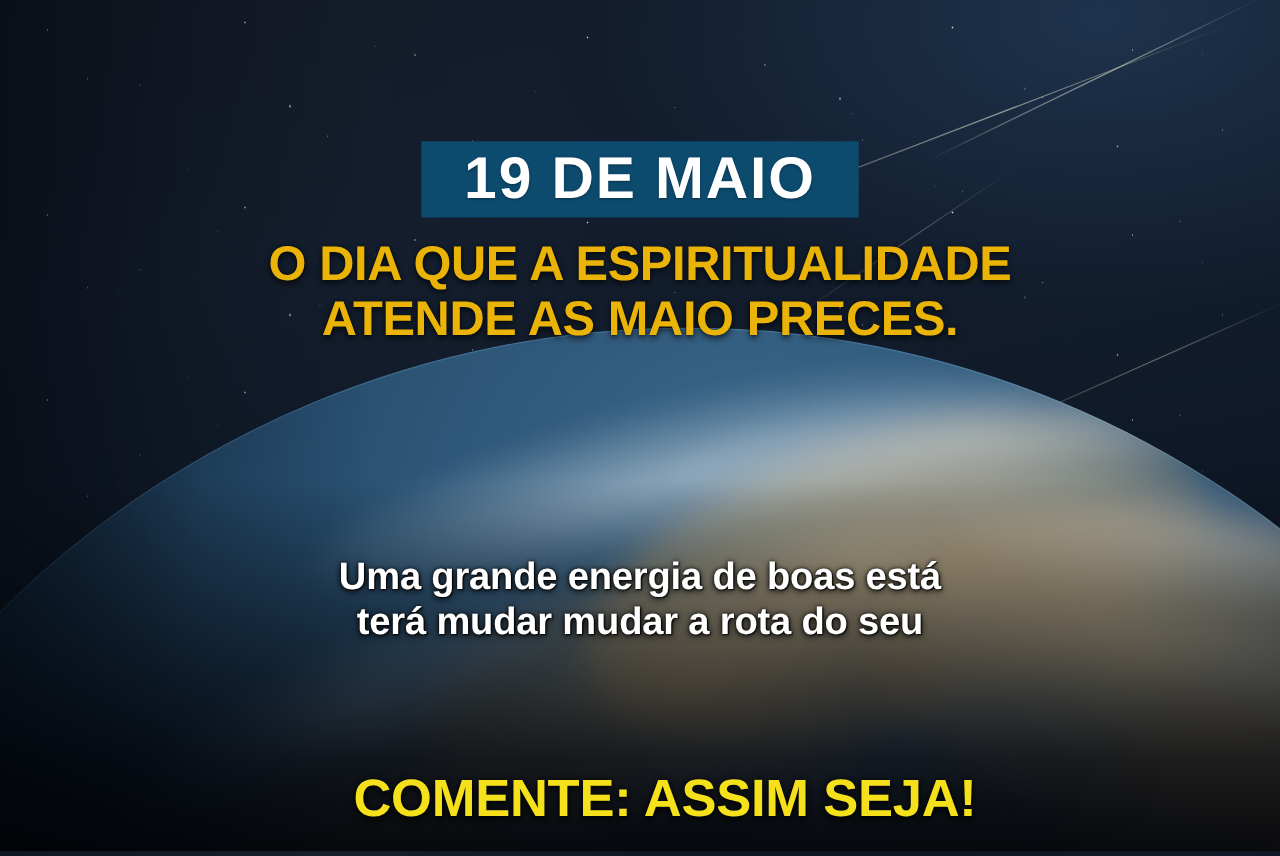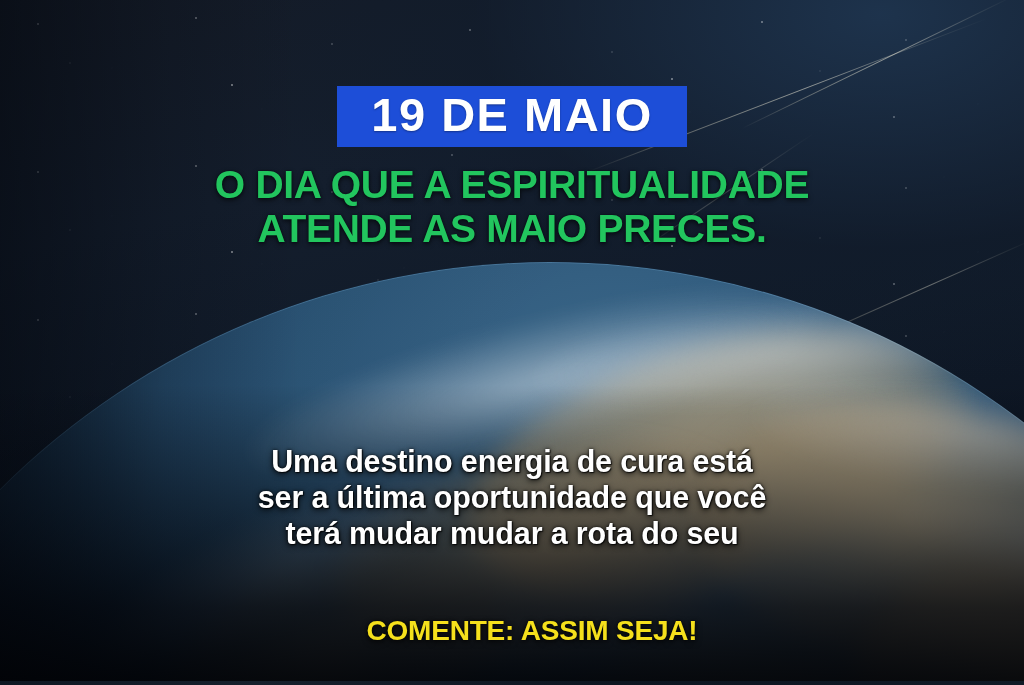--- a/index.html
+++ b/index.html
@@ -243,38 +243,38 @@
   
   .content {
     position: absolute;
     inset: 0;
     display: flex;
     flex-direction: column;
     align-items: center;
   }
 
   .date-banner {
-    margin-top: 86px;
-    background: #1d4ed8;
+    margin-top: 113px;
+    background: #0c4a6e;
     padding: 5px 34px 9px;
     line-height: 1;
   }
   .date-banner-text {
     display: block;
     color: #ffffff;
     font-size: 47px;
     font-weight: 700;
     letter-spacing: 1.5px;
     white-space: nowrap;
     text-shadow: 0 1px 2px rgba(0,0,0,.35);
   }
 
   .headline {
     margin-top: 16px;
-    color: #22c55e;
+    color: #eab308;
     font-size: 39px;
     font-weight: 700;
     line-height: 1.13;
     text-align: center;
     letter-spacing: -0.3px;
     text-shadow: 0 2px 5px rgba(0,0,0,.65), 0 0 2px rgba(0,0,0,.5);
     padding: 0 40px;
   }
   .headline-line { display: block; }
 
@@ -291,21 +291,21 @@
     padding: 0 56px;
     text-shadow: 0 2px 6px rgba(0,0,0,.88), 0 0 3px rgba(0,0,0,.75), 1px 1px 1px rgba(0,0,0,.7);
   }
   .body-line { display: block; }
 
   .cta {
     position: absolute;
     left: 0; right: 0;
     top: 615px;
     color: #f5e01c;
-    font-size: 28px;
+    font-size: 42px;
     font-weight: 700;
     text-align: center;
     letter-spacing: -0.2px;
     text-shadow: 0 2px 6px rgba(0,0,0,.85), 0 0 3px rgba(0,0,0,.6);
     padding-left: 40px;
   }
 </style>
 </head>
 <body>
 
@@ -349,22 +349,21 @@
     <div class="date-banner">
       <span class="date-banner-text">19 DE MAIO</span>
     </div>
 
     <div class="headline">
       <span class="headline-line">O DIA QUE A ESPIRITUALIDADE</span>
       <span class="headline-line">ATENDE AS MAIO PRECES.</span>
     </div>
 
     <div class="body-copy">
-      <span class="body-line">Uma destino energia de cura está</span>
-      <span class="body-line">ser a última oportunidade que você</span>
+      <span class="body-line">Uma grande energia de boas está</span>
       <span class="body-line">terá mudar mudar a rota do seu</span>
     </div>
 
     <div class="cta">COMENTE: ASSIM SEJA!</div>
 
   </div>
 
   <div class="bottom-edge"></div>
 </div>
 

